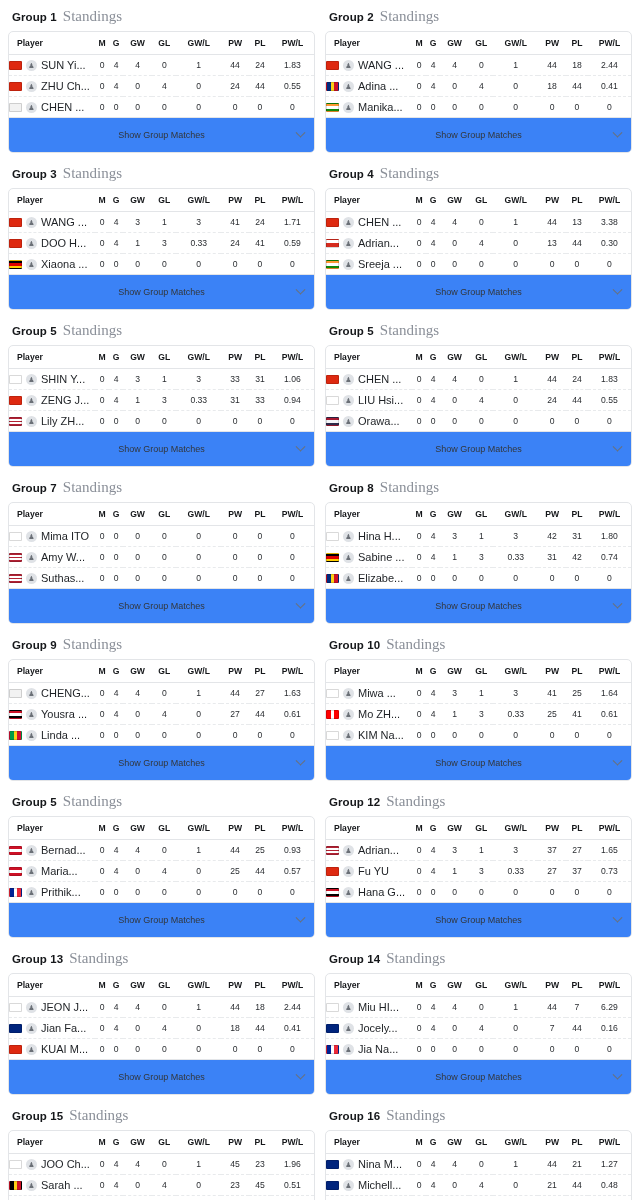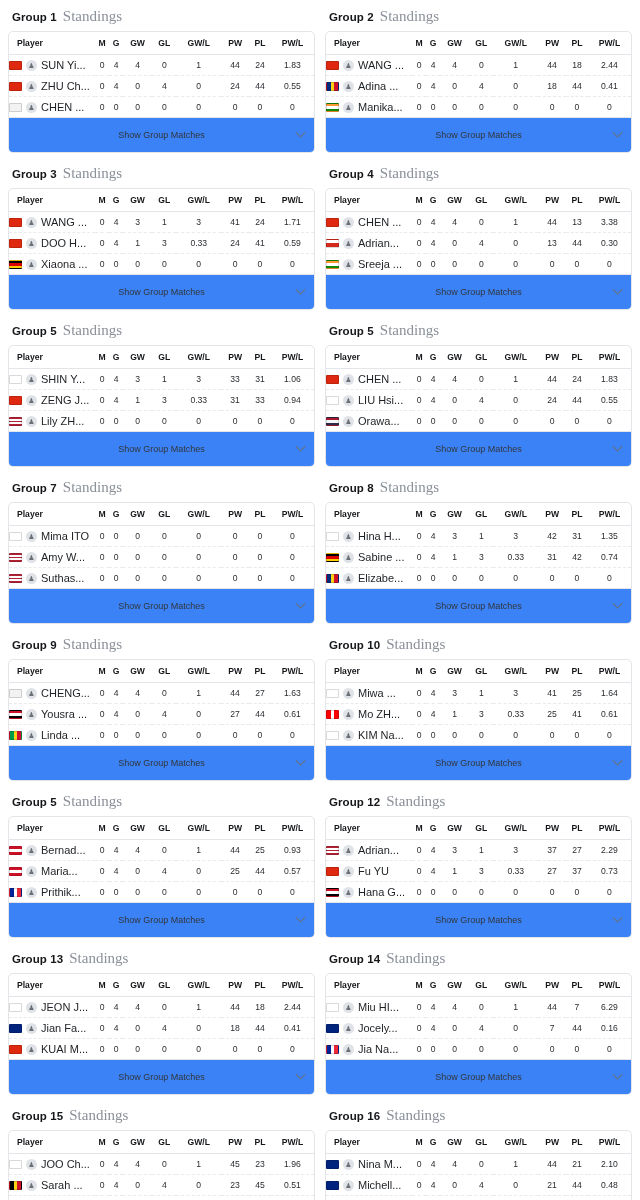--- a/index.html
+++ b/index.html
@@ -743,21 +743,21 @@
                     <span class="pname">Hina H...</span>
                   </div>
                 </td>
                 <td>0</td>
                 <td>4</td>
                 <td>3</td>
                 <td>1</td>
                 <td>3</td>
                 <td>42</td>
                 <td>31</td>
-                <td>1.35</td>
+                <td>1.80</td>
               </tr>
               <tr>
                 <td class="player-cell">
                   <div class="player-wrap">
                     <span class="flag f-stripes-h" style="--c1: #000000; --c2: #dd0000; --c3: #ffce00;"></span>
                     <span class="avatar">♟</span>
                     <span class="pname">Sabine ...</span>
                   </div>
                 </td>
                 <td>0</td>
@@ -1063,21 +1063,21 @@
                     <span class="pname">Adrian...</span>
                   </div>
                 </td>
                 <td>0</td>
                 <td>4</td>
                 <td>3</td>
                 <td>1</td>
                 <td>3</td>
                 <td>37</td>
                 <td>27</td>
-                <td>2.29</td>
+                <td>1.65</td>
               </tr>
               <tr>
                 <td class="player-cell">
                   <div class="player-wrap">
                     <span class="flag f-solid" style="--c1: #de2910;"></span>
                     <span class="avatar">♟</span>
                     <span class="pname">Fu YU</span>
                   </div>
                 </td>
                 <td>0</td>
@@ -1383,21 +1383,21 @@
                     <span class="pname">Nina M...</span>
                   </div>
                 </td>
                 <td>0</td>
                 <td>4</td>
                 <td>4</td>
                 <td>0</td>
                 <td>1</td>
                 <td>44</td>
                 <td>21</td>
-                <td>2.10</td>
+                <td>1.27</td>
               </tr>
               <tr>
                 <td class="player-cell">
                   <div class="player-wrap">
                     <span class="flag f-solid" style="--c1: #00247d;"></span>
                     <span class="avatar">♟</span>
                     <span class="pname">Michell...</span>
                   </div>
                 </td>
                 <td>0</td>

